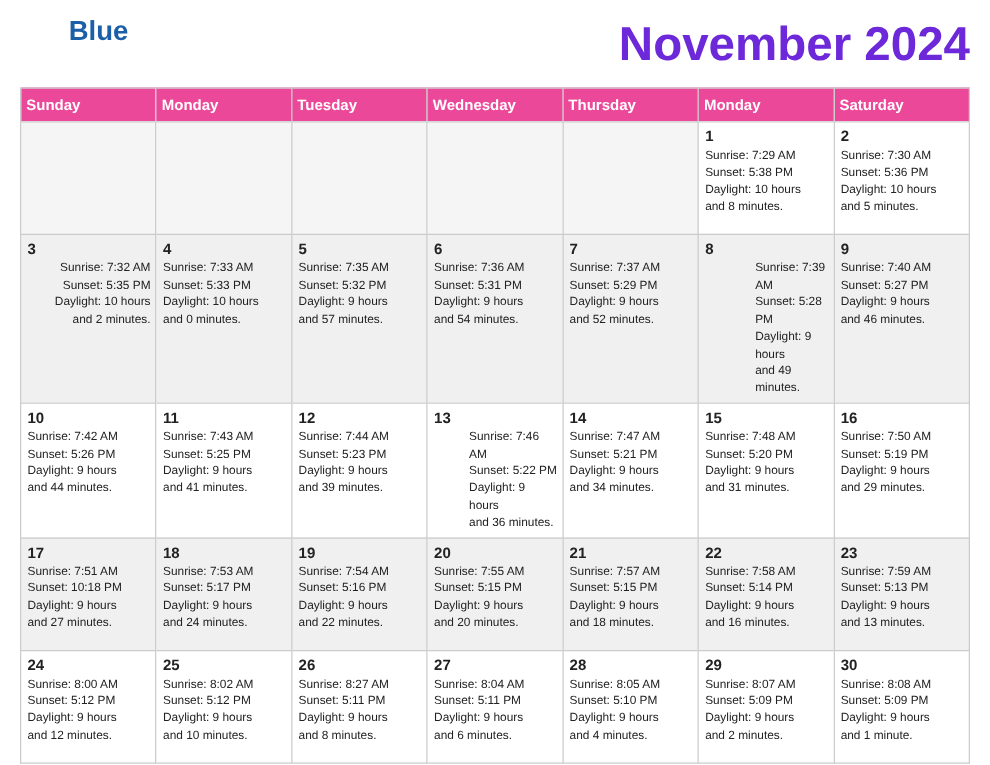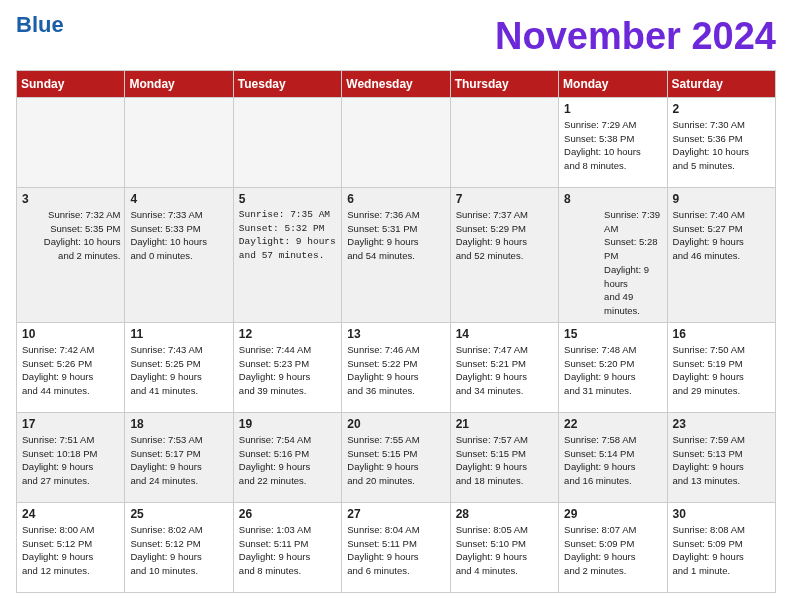--- a/index.html
+++ b/index.html
@@ -33,21 +33,21 @@
     .month-title .location {
       font-size: 15px;
       color: #444;
     }
     table {
       width: 100%;
       border-collapse: collapse;
       table-layout: fixed;
     }
     th {
-      background: #b91c1c;
+      background: #ec4899;
       color: #fff;
       font-size: 12px;
       font-weight: bold;
       padding: 6px 4px;
       text-align: left;
       border: 1px solid #ccc;
     }
     td {
       border: 1px solid #ccc;
       vertical-align: top;
@@ -69,21 +69,21 @@
       font-size: 9.5px;
       line-height: 1.45;
       color: #222;
     }
   </style>
 </head>
 <body>
 
 <div class="header-area">
   <div class="logo">
-    <div style="font-size:22px;font-weight:bold;color:#1a5fa8;margin-top:-4px;">Blue</div>
+    <div style="font-size:22px;font-weight:bold;color:#1a5fa8;margin-top:-4px;margin-left:39px;">Blue</div>
   </div>
   <div class="month-title">
     <h1>November 2024</h1>
   </div>
 </div>
 
 <table>
   <thead>
     <tr>
     <th>Sunday</th>
@@ -127,21 +127,21 @@
         </td>
         <td class="shaded">
           <span class="day-num">4</span>
           <div class="day-info" style="white-space: pre-line;">Sunrise: 7:33 AM
 Sunset: 5:33 PM
 Daylight: 10 hours
 and 0 minutes.</div>
         </td>
         <td class="shaded">
           <span class="day-num">5</span>
-          <div class="day-info" style="white-space: pre-line; font-family: Liberation Mono, monospace;">Sunrise: 7:35 AM
+          <div class="day-info" style="white-space: pre-line;">Sunrise: 7:35 AM
 Sunset: 5:32 PM
 Daylight: 9 hours
 and 57 minutes.</div>
         </td>
         <td class="shaded">
           <span class="day-num">6</span>
           <div class="day-info" style="white-space: pre-line;">Sunrise: 7:36 AM
 Sunset: 5:31 PM
 Daylight: 9 hours
 and 54 minutes.</div>
@@ -185,21 +185,21 @@
         </td>
         <td>
           <span class="day-num">12</span>
           <div class="day-info" style="white-space: pre-line;">Sunrise: 7:44 AM
 Sunset: 5:23 PM
 Daylight: 9 hours
 and 39 minutes.</div>
         </td>
         <td>
           <span class="day-num">13</span>
-          <div class="day-info" style="white-space: pre-line;">Sunrise: 7:46 AM
+          <div class="day-info" style="white-space: pre-line; margin-left: 28px;">Sunrise: 7:46 AM
 Sunset: 5:22 PM
 Daylight: 9 hours
 and 36 minutes.</div>
         </td>
         <td>
           <span class="day-num">14</span>
           <div class="day-info" style="white-space: pre-line;">Sunrise: 7:47 AM
 Sunset: 5:21 PM
 Daylight: 9 hours
 and 34 minutes.</div>
@@ -280,21 +280,21 @@
         </td>
         <td>
           <span class="day-num">25</span>
           <div class="day-info" style="white-space: pre-line;">Sunrise: 8:02 AM
 Sunset: 5:12 PM
 Daylight: 9 hours
 and 10 minutes.</div>
         </td>
         <td>
           <span class="day-num">26</span>
-          <div class="day-info" style="white-space: pre-line;">Sunrise: 1:03 AM
+          <div class="day-info" style="white-space: pre-line;">Sunrise: 8:27 AM
 Sunset: 5:11 PM
 Daylight: 9 hours
 and 8 minutes.</div>
         </td>
         <td>
           <span class="day-num">27</span>
           <div class="day-info" style="white-space: pre-line;">Sunrise: 8:04 AM
 Sunset: 5:11 PM
 Daylight: 9 hours
 and 6 minutes.</div>

